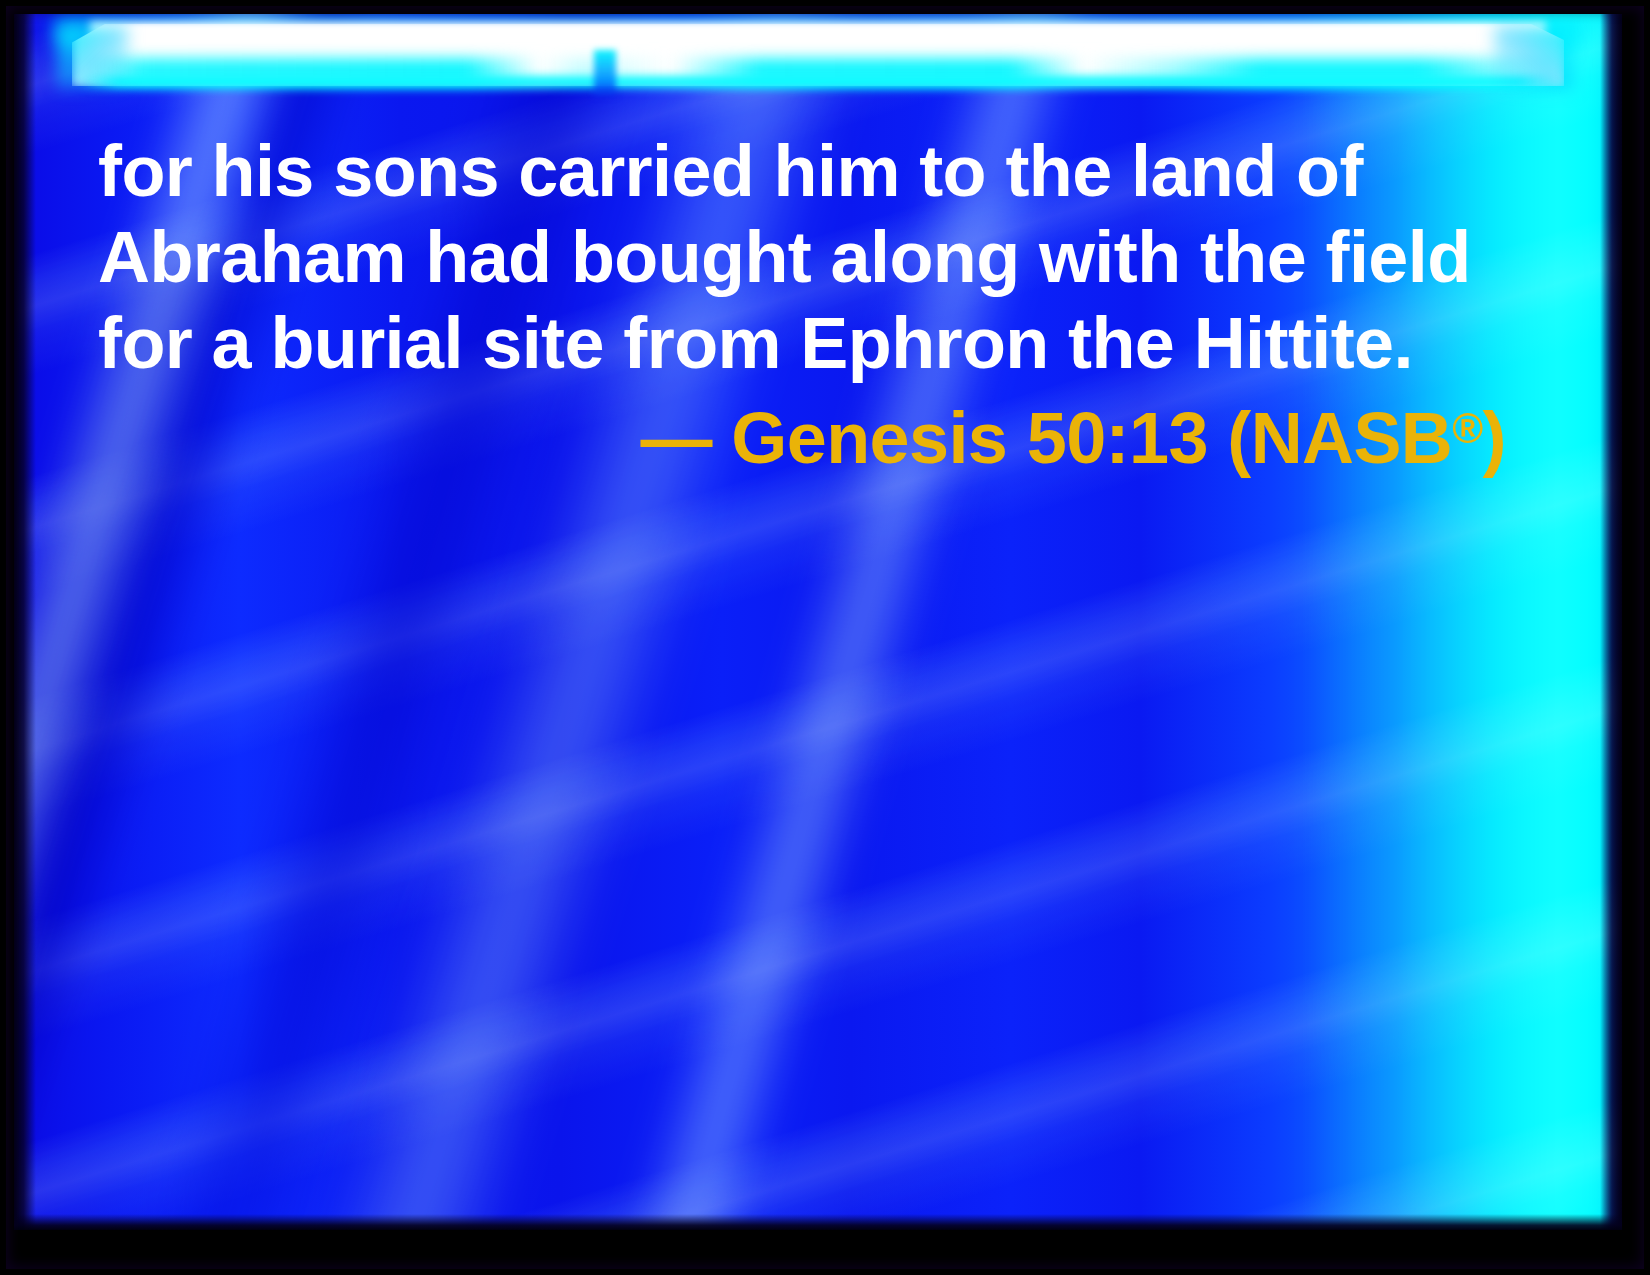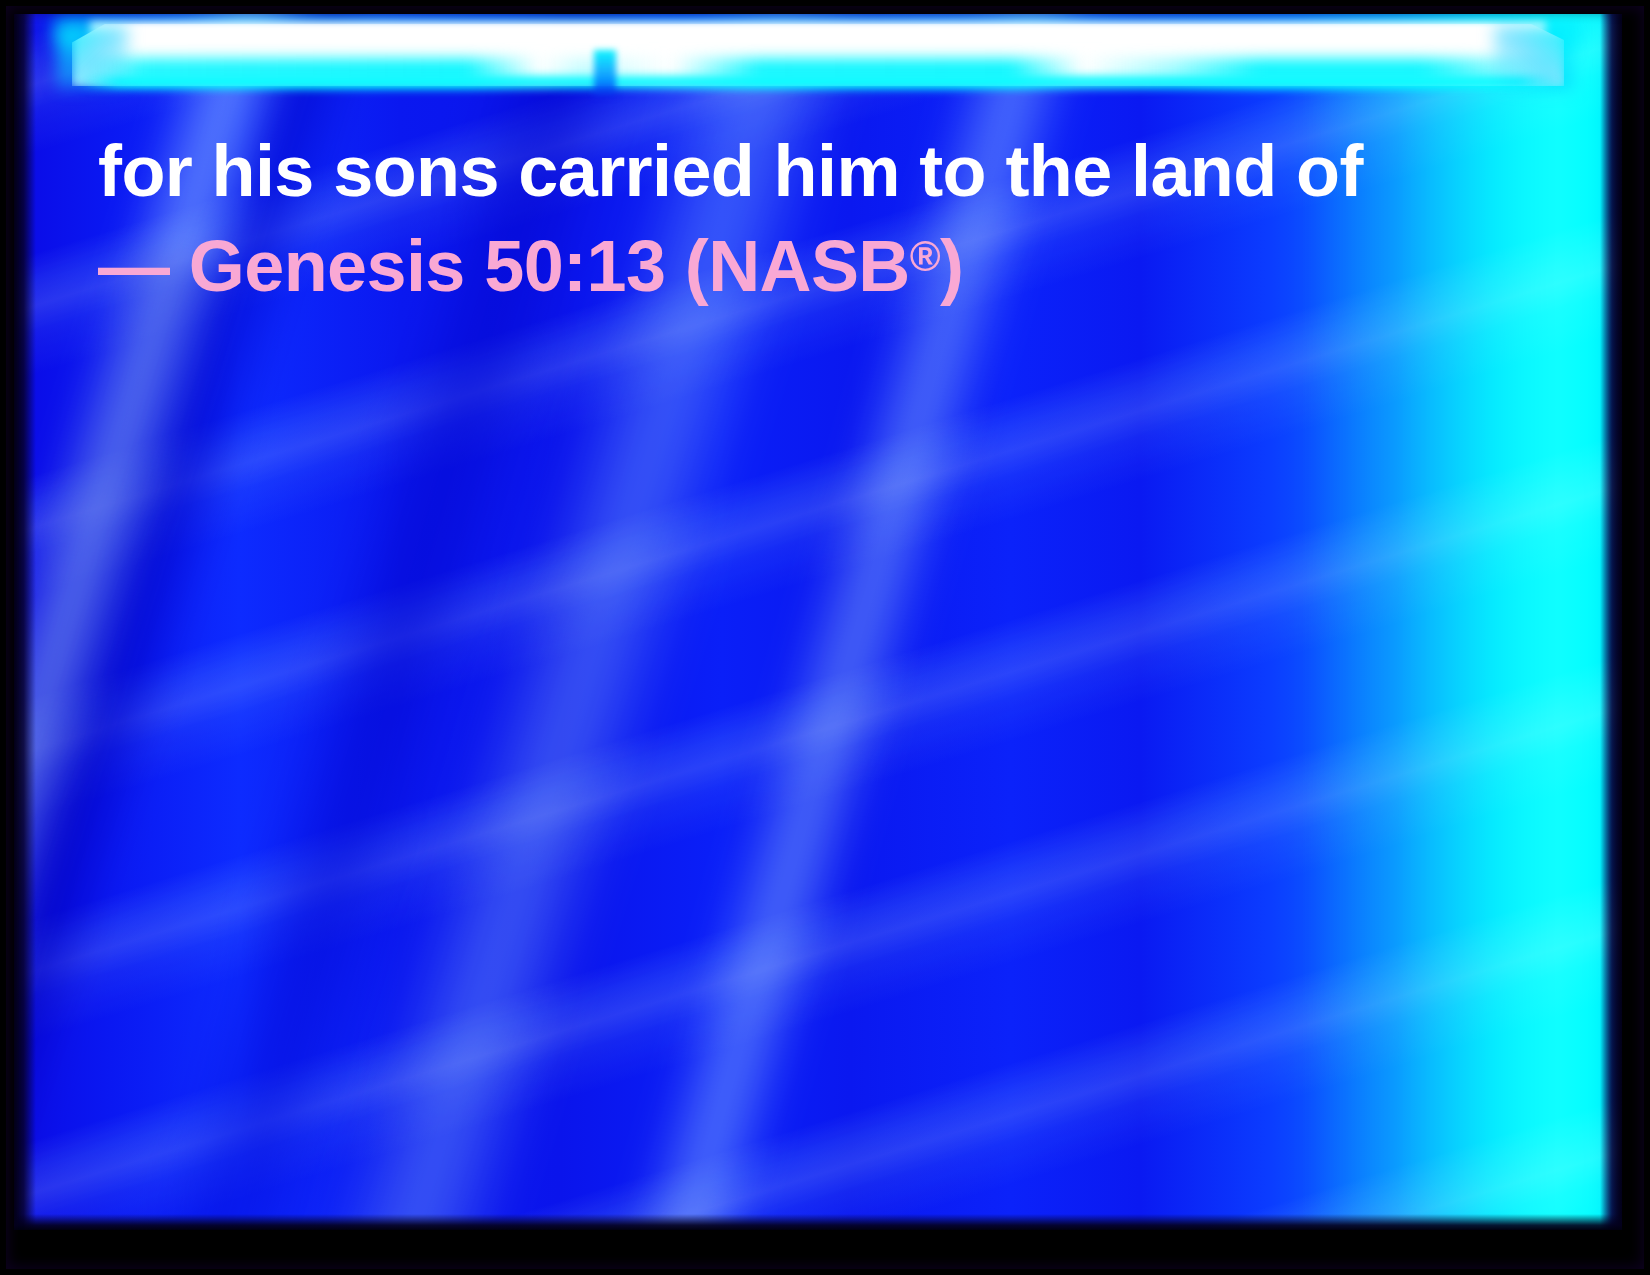--- a/index.html
+++ b/index.html
@@ -328,28 +328,28 @@
     font-family: "Liberation Sans", sans-serif;
     font-weight: bold;
     font-size: 72px;
     line-height: 86px;
     letter-spacing: -0.6px;
     white-space: nowrap;
     text-align: left;
     -webkit-font-smoothing: none;
   }
   #attribution-line {
-    color: #f9a8d4;
+    color: #eab308;
     font-family: "Liberation Sans", sans-serif;
     font-weight: bold;
     font-size: 72px;
     line-height: 86px;
     letter-spacing: -0.6px;
     white-space: nowrap;
-    text-align: left;
+    text-align: right;
     padding-right: 12px;
   }
   .reg-mark {
     font-size: 42px;
     vertical-align: 20px;
     font-weight: bold;
   }
 </style>
 </head>
 <body>
@@ -380,19 +380,21 @@
       <div class="hb-white2"></div>
       <div class="hb-cyan-under"></div>
       <div class="hb-cyan-edge"></div>
       <div class="hb-notch"></div>
       <div class="hb-corner-l"></div>
       <div class="hb-corner-r"></div>
     </div>
 
     <div id="verse-block">
       <div class="verse-line">for his sons carried him to the land of</div>
+      <div class="verse-line">Abraham had bought along with the field</div>
+      <div class="verse-line">for a burial site from Ephron the Hittite.</div>
 
       <div id="attribution-line"><span>—</span><span>&nbsp;</span><span>Genesis</span><span>&nbsp;</span><span>50:13</span><span>&nbsp;</span><span>(NASB</span><span class="reg-mark">®</span><span>)</span></div>
     </div>
   </div>
 
   <div id="bevel"></div>
 </div>
 
 </body></html>

